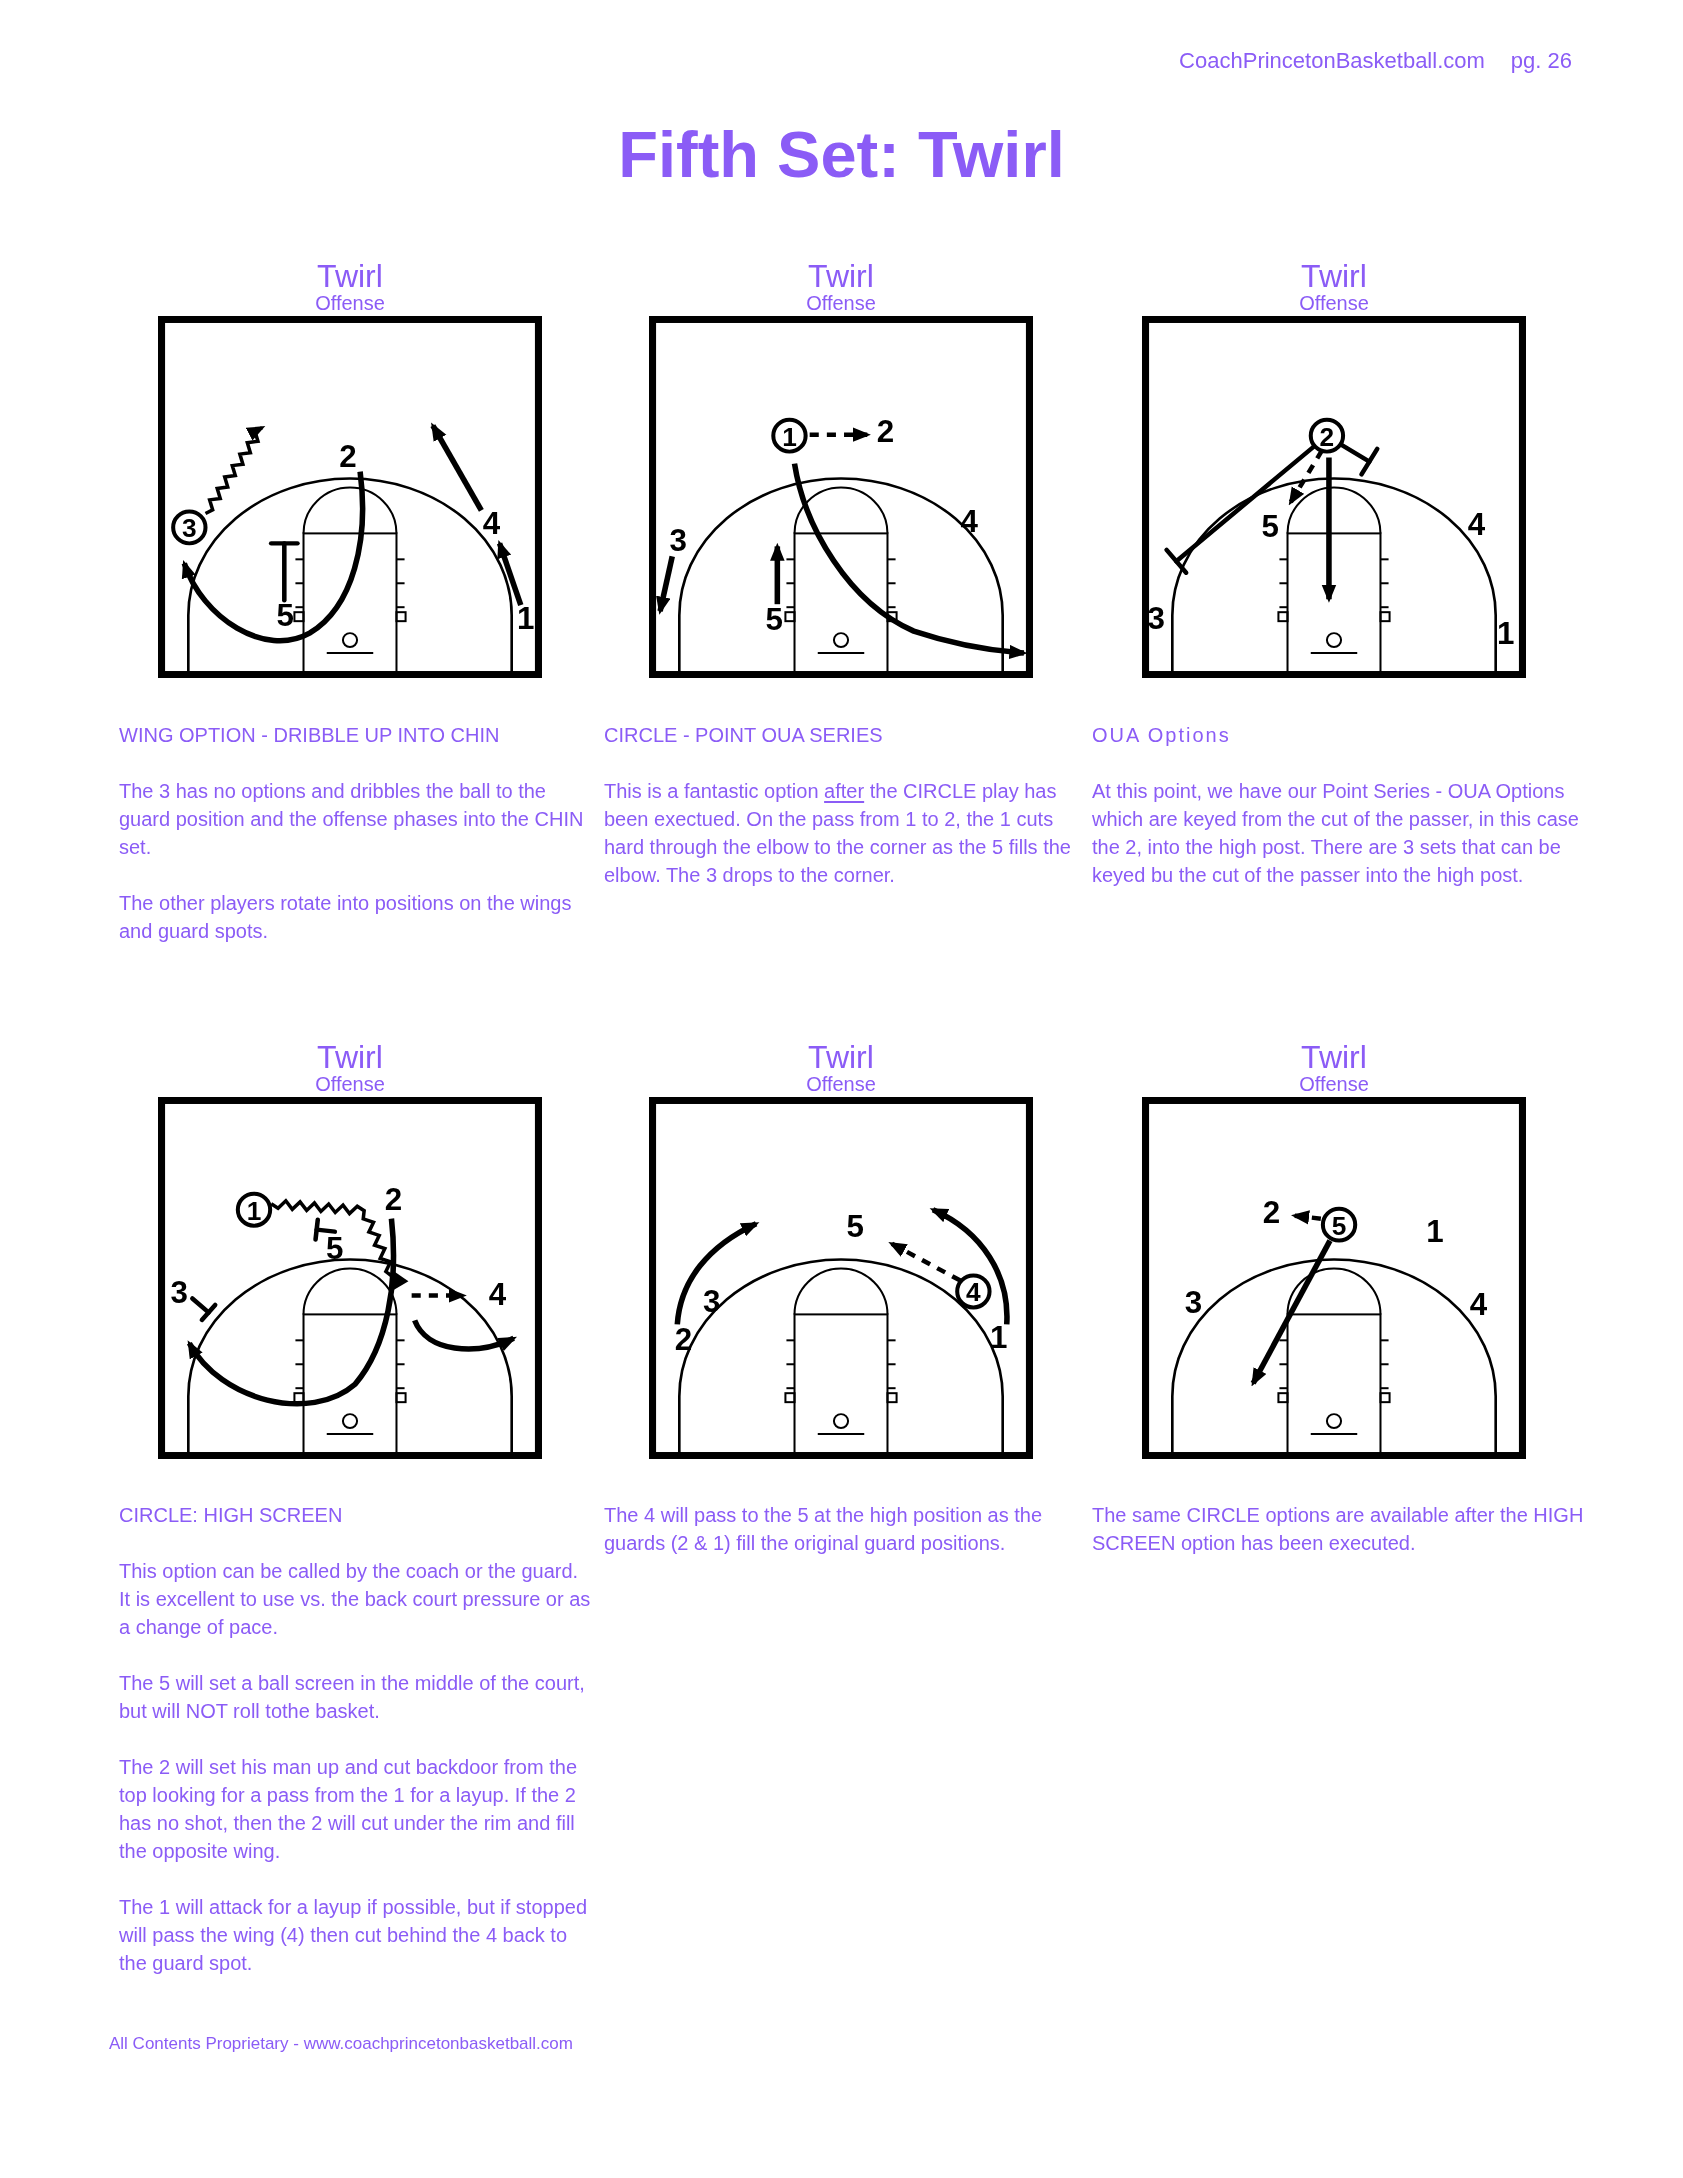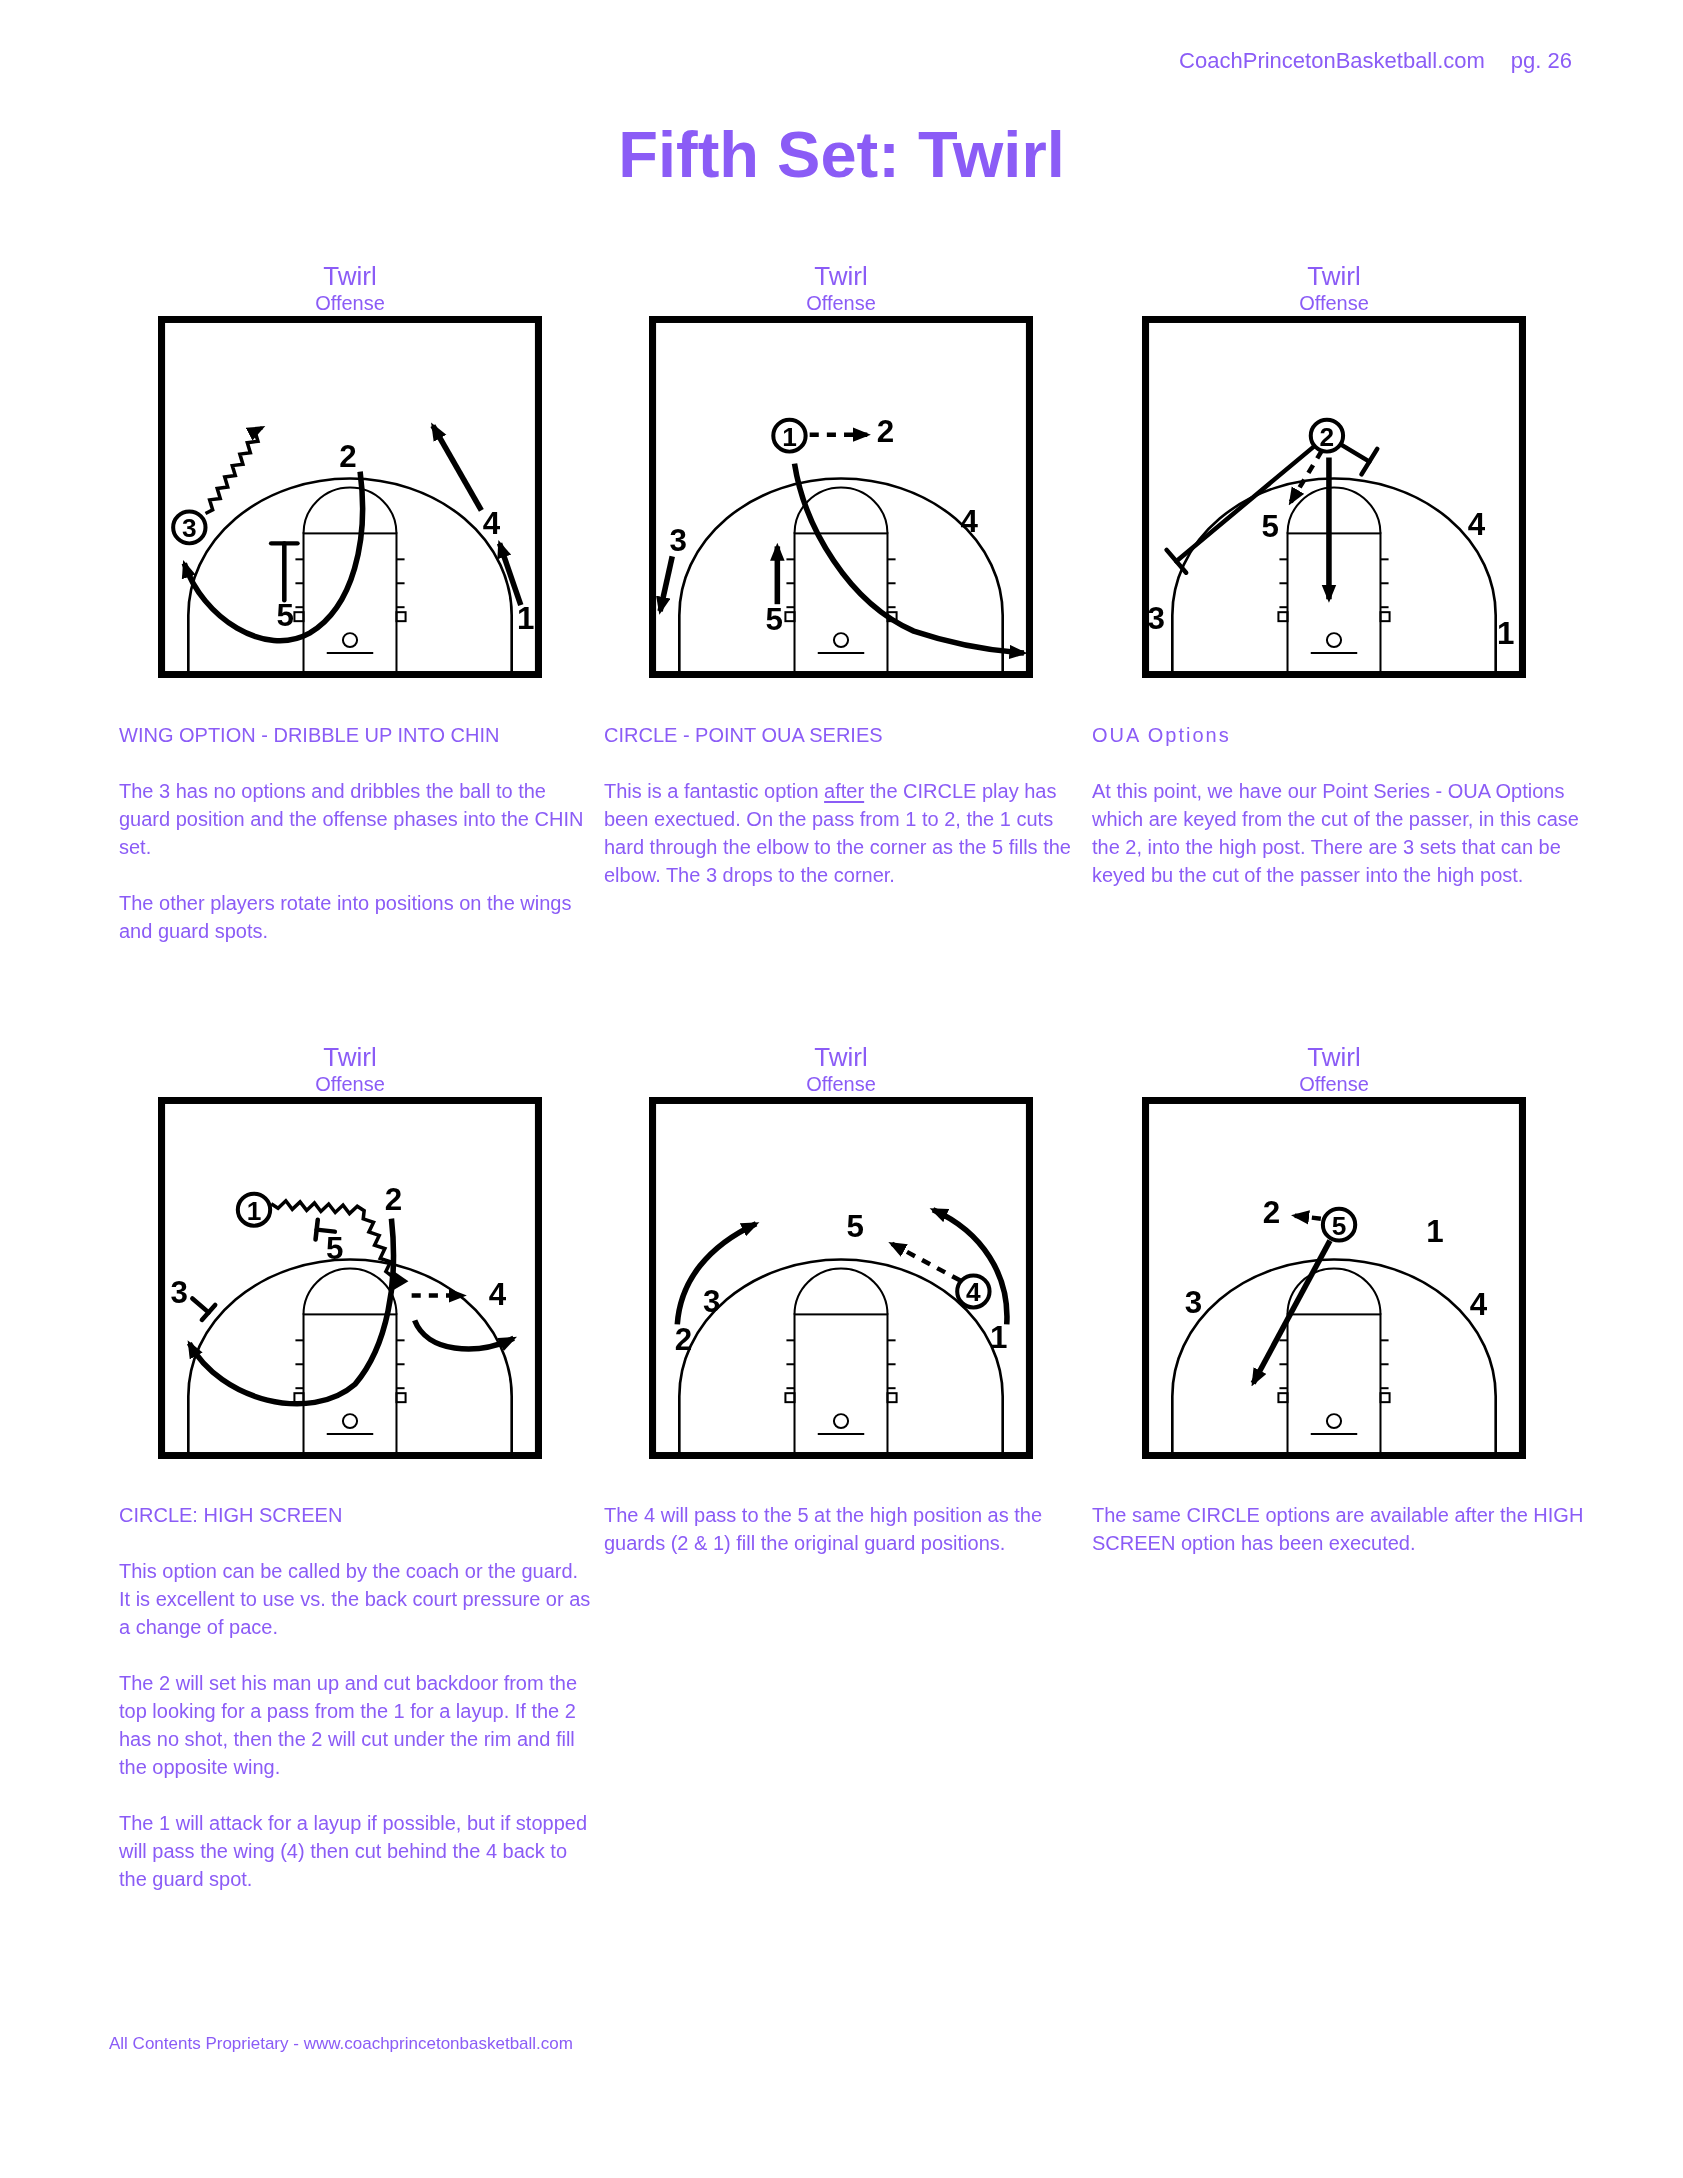--- a/index.html
+++ b/index.html
@@ -3,21 +3,21 @@
 <meta charset="utf-8">
 <style>
   html,body{margin:0;padding:0;background:#fff;}
   .page{position:relative;width:1683px;height:2178px;background:#ffffff;
         font-family:"Liberation Sans",sans-serif;color:#8b5cf6;overflow:hidden;}
   .header{position:absolute;top:48px;right:111px;font-size:22px;white-space:nowrap;}
   .header .gap{display:inline-block;width:26px;}
   .title{position:absolute;top:117px;left:0;width:100%;text-align:center;
          font-size:65px;font-weight:700;}
   .dcell{position:absolute;width:384px;text-align:center;}
-  .dlabel{font-size:26px;line-height:30px;}
+  .dlabel{font-size:32px;line-height:30px;}
   .dsub{font-size:20px;line-height:25px;}
   svg.court{display:block;margin:0 auto;}
   .tcell{position:absolute;font-size:20px;line-height:28px;}
   .tcell p{margin:0 0 28px 0;}
   .theading{margin:0 0 28px 0;}
   .theading.spaced{letter-spacing:2px;}
   .tcell u{text-underline-offset:3px;}
   .footer{position:absolute;left:109px;top:2034px;font-size:17px;text-align:right;}
 </style>
 </head>
@@ -291,20 +291,21 @@
       <div class="theading">CIRCLE - POINT OUA SERIES</div>
       <p>This is a fantastic option <u>after</u> the CIRCLE play has been exectued. On the pass from 1 to 2, the 1 cuts hard through the elbow to the corner as the 5 fills the elbow. The 3 drops to the corner.</p>
     </div>
   <div class="tcell" style="left:1092px;top:721px;width:491px;">
       <div class="theading spaced">OUA Options</div>
       <p>At this point, we have our Point Series - OUA Options which are keyed from the cut of the passer, in this case the 2, into the high post. There are 3 sets that can be keyed bu the cut of the passer into the high post.</p>
     </div>
   <div class="tcell" style="left:119px;top:1501px;width:475px;">
       <div class="theading">CIRCLE: HIGH SCREEN</div>
       <p>This option can be called by the coach or the guard. It is excellent to use vs. the back court pressure or as a change of pace.</p>
+      <p>The 5 will set a ball screen in the middle of the court, but will NOT roll tothe basket.</p>
       <p>The 2 will set his man up and cut backdoor from the top looking for a pass from the 1 for a layup. If the 2 has no shot, then the 2 will cut under the rim and fill the opposite wing.</p>
       <p>The 1 will attack for a layup if possible, but if stopped will pass the wing (4) then cut behind the 4 back to the guard spot.</p>
     </div>
   <div class="tcell" style="left:604px;top:1501px;width:503px;">
       <p>The 4 will pass to the 5 at the high position as the guards (2 &amp; 1) fill the original guard positions.</p>
     </div>
   <div class="tcell" style="left:1092px;top:1501px;width:495px;">
       <p>The same CIRCLE options are available after the HIGH SCREEN option has been executed.</p>
     </div>
 

